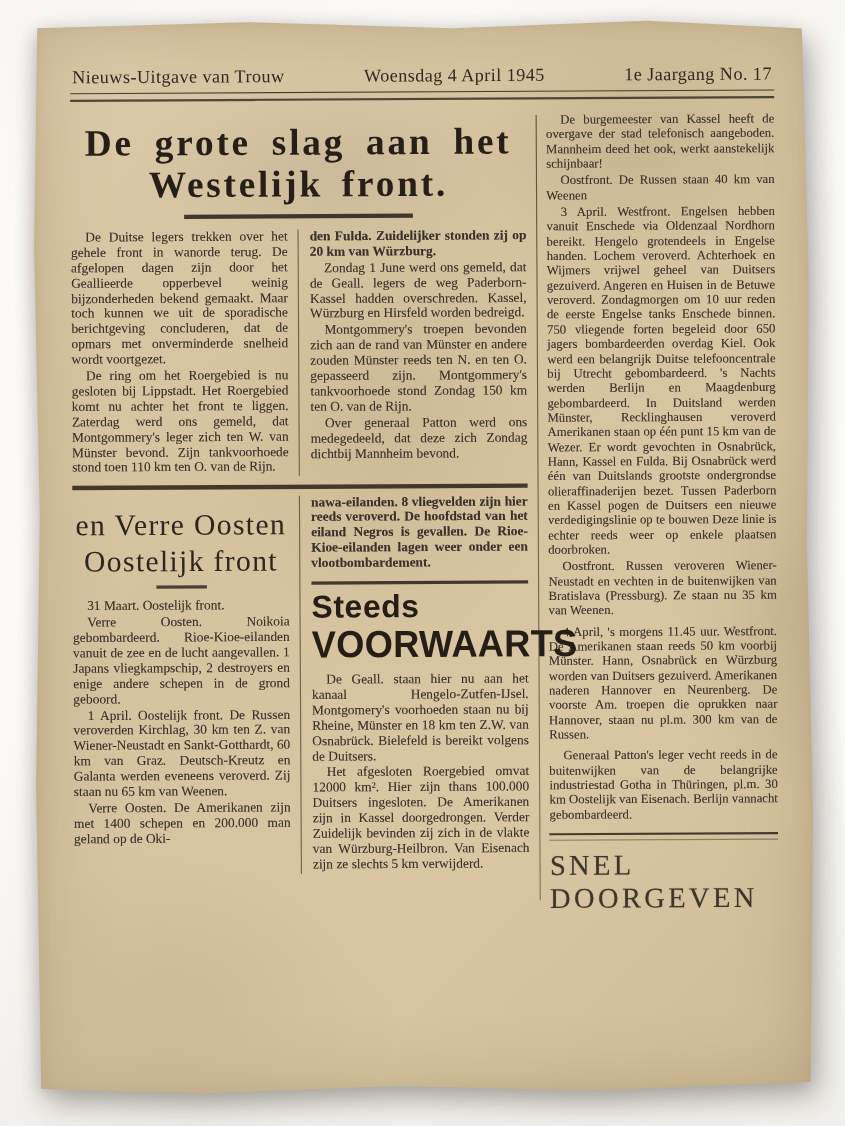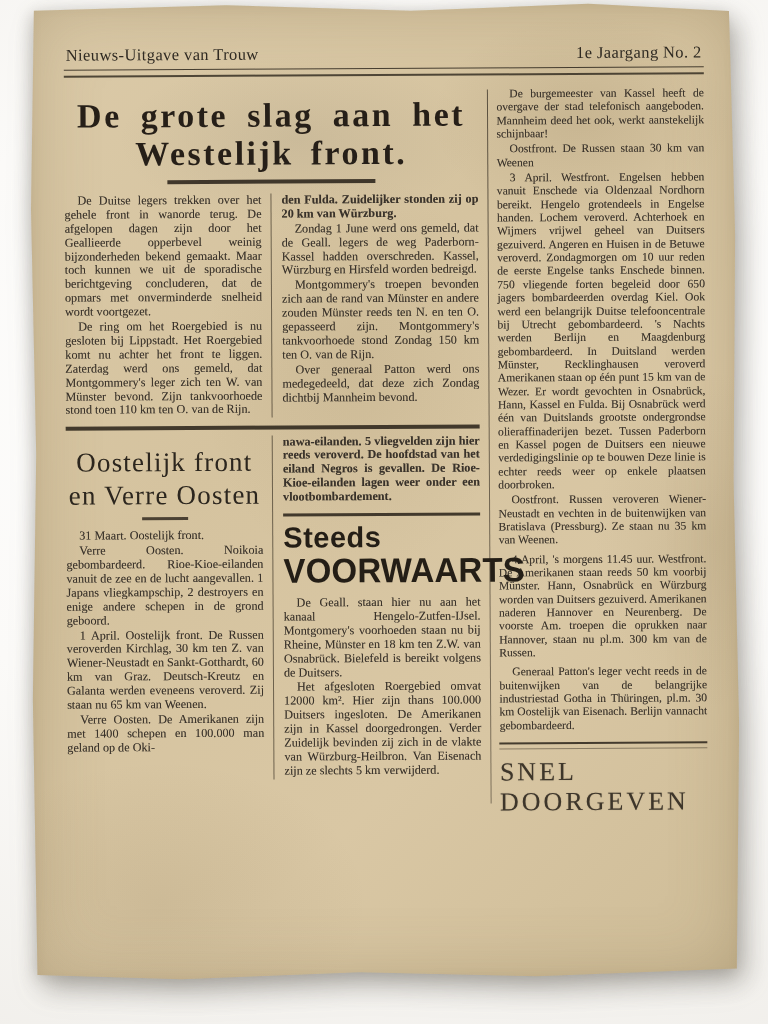--- a/index.html
+++ b/index.html
@@ -3,21 +3,21 @@
 <meta charset="utf-8">
 <style>
   html,body{margin:0;padding:0;}
   body{
     width:768px;height:1024px;overflow:hidden;position:relative;
     background:
       radial-gradient(ellipse 900px 700px at 50% 40%, #ffffff 0%, #fbfaf8 55%, #f1efeb 100%);
     font-family:"Liberation Serif","DejaVu Serif",serif;
   }
   .paper-wrap{
-    position:absolute;left:30px;top:2px;width:710px;height:980px;
+    position:absolute;left:30px;top:17px;width:710px;height:980px;
     filter:drop-shadow(7px 11px 13px rgba(105,100,90,.45)) drop-shadow(-3px 3px 7px rgba(120,115,105,.28));
   }
   .paper{
     position:absolute;inset:0;
     transform:rotate(-0.3deg);
     background:
       radial-gradient(ellipse 230px 160px at 78% 12%, rgba(110,90,55,.13), transparent 65%),
       radial-gradient(ellipse 320px 220px at 18% 92%, rgba(110,90,55,.11), transparent 65%),
       radial-gradient(ellipse 260px 340px at 46% 38%, rgba(120,100,65,.09), transparent 60%),
       radial-gradient(ellipse 300px 140px at 38% 14%, rgba(95,90,80,.10), transparent 60%),
@@ -76,21 +76,22 @@
   .spacer-sm{height:4px;}
 </style>
 </head>
 <body>
 
 <div class="paper-wrap">
   <div class="paper">
 
     <div class="masthead">
       <span>Nieuws-Uitgave van Trouw</span>
-      <span>1e Jaargang No. 2</span>
+      <span>Woensdag 4 April 1945</span>
+      <span>1e Jaargang No. 17</span>
     </div>
     <div class="mast-rule"></div>
 
     <div class="sheet-body">
 
       <div class="left-area">
 
         <div class="headline">
           <div class="l1">De grote slag aan het</div>
           <div class="l2">Westelijk front.</div>
@@ -108,47 +109,47 @@
             <p class="bp">Montgommery's troepen bevonden zich aan de rand van Münster en andere zouden Münster reeds ten N. en ten O. gepasseerd zijn. Montgommery's tankvoorhoede stond Zondag 150 km ten O. van de Rijn.</p>
             <p class="bp">Over generaal Patton werd ons medegedeeld, dat deze zich Zondag dichtbij Mannheim bevond.</p>
           </div>
         </div>
 
         <div class="section-rule"></div>
 
         <div class="twocol">
           <div class="col c1">
             <div class="east-head">
+              <div class="hl">en Verre Oosten</div>
               <div class="hl">Oostelijk front</div>
-              <div class="hl">en Verre Oosten</div>
             </div>
             <div class="east-rule"></div>
             <p class="bp">31 Maart. Oostelijk front.</p>
             <p class="bp">Verre Oosten. Noikoia gebombardeerd. Rioe-Kioe-eilanden vanuit de zee en de lucht aangevallen. 1 Japans vliegkampschip, 2 destroyers en enige andere schepen in de grond geboord.</p>
             <p class="bp">1 April. Oostelijk front. De Russen veroverden Kirchlag, 30 km ten Z. van Wiener-Neustadt en Sankt-Gotthardt, 60 km van Graz. Deutsch-Kreutz en Galanta werden eveneens veroverd. Zij staan nu 65 km van Weenen.</p>
-            <p class="bp">Verre Oosten. De Amerikanen zijn met 1400 schepen en 100.000 man geland op de Oki-</p>
+            <p class="bp">Verre Oosten. De Amerikanen zijn met 1400 schepen en 200.000 man geland op de Oki-</p>
           </div>
           <div class="col c2">
-            <p class="bp noindent">nawa-eilanden. 5 vliegvelden zijn hier reeds veroverd. De hoofdstad van het eiland Negros is gevallen. De Rioe-Kioe-eilanden lagen weer onder een vlootbombardement.</p>
+            <p class="bp noindent">nawa-eilanden. 8 vliegvelden zijn hier reeds veroverd. De hoofdstad van het eiland Negros is gevallen. De Rioe-Kioe-eilanden lagen weer onder een vlootbombardement.</p>
             <div class="vw-rule"></div>
             <div class="vw-head">
               <span class="s1">Steeds</span>
               <span class="s2">VOORWAARTS</span>
             </div>
             <p class="bp">De Geall. staan hier nu aan het kanaal Hengelo-Zutfen-IJsel. Montgomery's voorhoeden staan nu bij Rheine, Münster en 18 km ten Z.W. van Osnabrück. Bielefeld is bereikt volgens de Duitsers.</p>
             <p class="bp">Het afgesloten Roergebied omvat 12000 km². Hier zijn thans 100.000 Duitsers ingesloten. De Amerikanen zijn in Kassel doorgedrongen. Verder Zuidelijk bevinden zij zich in de vlakte van Würzburg-Heilbron. Van Eisenach zijn ze slechts 5 km verwijderd.</p>
           </div>
         </div>
       </div>
 
       <div class="vert-div"></div>
 
       <div class="right-col">
         <p class="bp">De burgemeester van Kassel heeft de overgave der stad telefonisch aangeboden. Mannheim deed het ook, werkt aanstekelijk schijnbaar!</p>
-        <p class="bp">Oostfront. De Russen staan 30 km van Weenen</p>
+        <p class="bp">Oostfront. De Russen staan 40 km van Weenen</p>
         <p class="bp">3 April. Westfront. Engelsen hebben vanuit Enschede via Oldenzaal Nordhorn bereikt. Hengelo grotendeels in Engelse handen. Lochem veroverd. Achterhoek en Wijmers vrijwel geheel van Duitsers gezuiverd. Angeren en Huisen in de Betuwe veroverd. Zondagmorgen om 10 uur reden de eerste Engelse tanks Enschede binnen. 750 vliegende forten begeleid door 650 jagers bombardeerden overdag Kiel. Ook werd een belangrijk Duitse telefooncentrale bij Utrecht gebombardeerd. 's Nachts werden Berlijn en Maagdenburg gebombardeerd. In Duitsland werden Münster, Recklinghausen veroverd Amerikanen staan op één punt 15 km van de Wezer. Er wordt gevochten in Osnabrück, Hann, Kassel en Fulda. Bij Osnabrück werd één van Duitslands grootste ondergrondse olieraffinaderijen bezet. Tussen Paderborn en Kassel pogen de Duitsers een nieuwe verdedigingslinie op te bouwen Deze linie is echter reeds weer op enkele plaatsen doorbroken.</p>
         <p class="bp">Oostfront. Russen veroveren Wiener-Neustadt en vechten in de buitenwijken van Bratislava (Pressburg). Ze staan nu 35 km van Weenen.</p>
         <div class="spacer-sm"></div>
         <p class="bp">4 April, 's morgens 11.45 uur. Westfront. De Amerikanen staan reeds 50 km voorbij Münster. Hann, Osnabrück en Würzburg worden van Duitsers gezuiverd. Amerikanen naderen Hannover en Neurenberg. De voorste Am. troepen die oprukken naar Hannover, staan nu pl.m. 300 km van de Russen.</p>
         <div class="spacer-sm"></div>
         <p class="bp">Generaal Patton's leger vecht reeds in de buitenwijken van de belangrijke industriestad Gotha in Thüringen, pl.m. 30 km Oostelijk van Eisenach. Berlijn vannacht gebombardeerd.</p>
         <div class="footer-rule"></div>
         <div class="stamp">SNEL DOORGEVEN</div>
       </div>
     </div>

